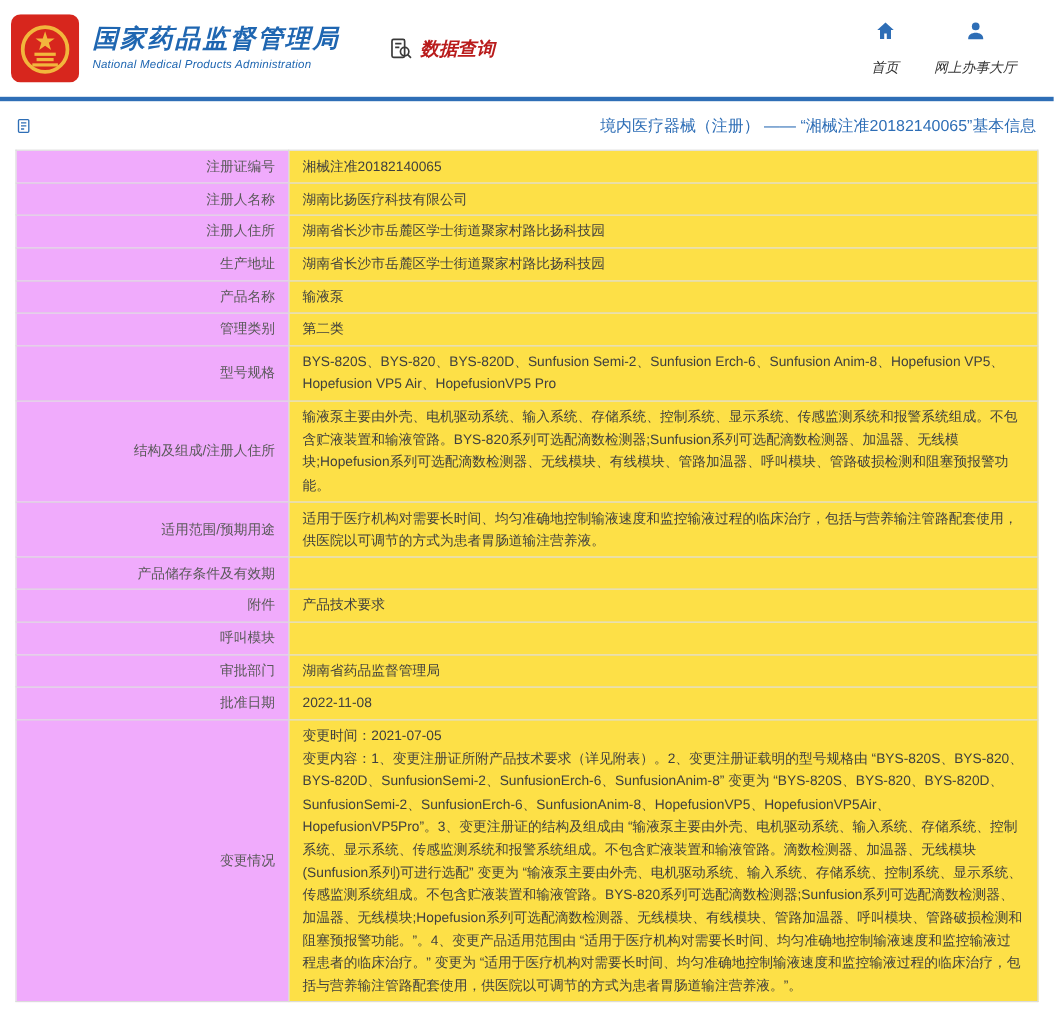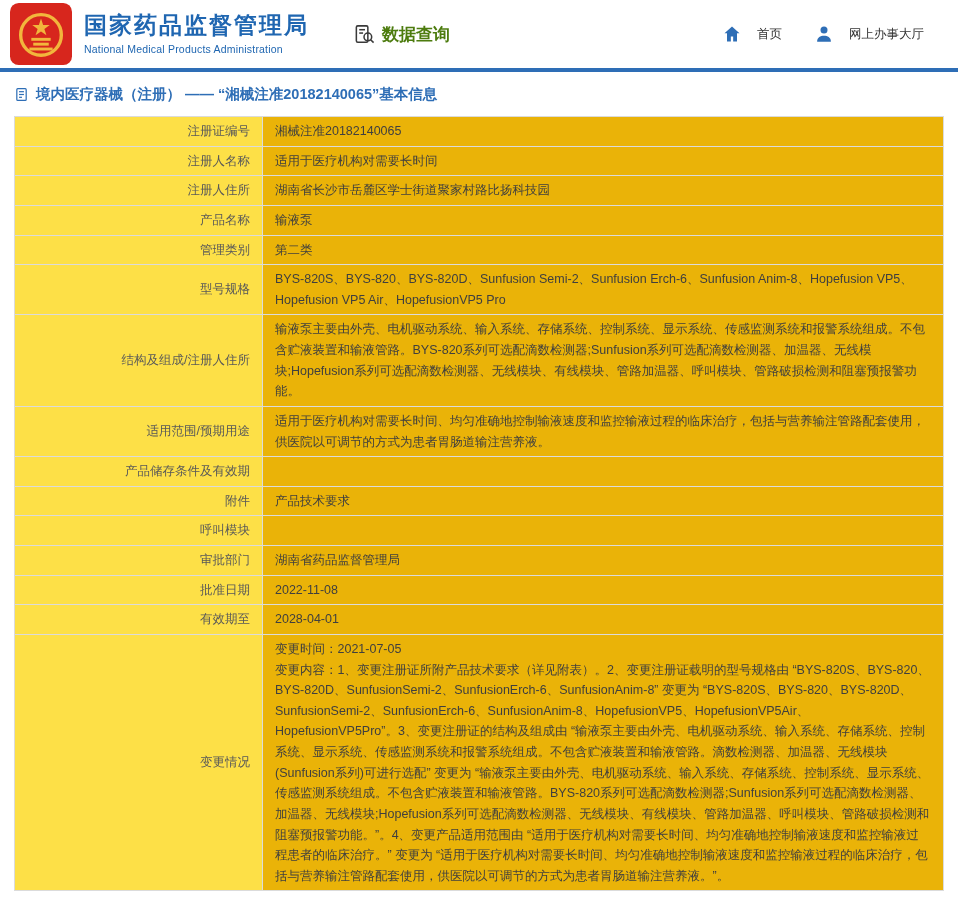--- a/index.html
+++ b/index.html
@@ -8,23 +8,24 @@
     width: 958px;
     background: #ffffff;
     font-family: "Liberation Sans", "DejaVu Sans", sans-serif;
     color: #3f3f3f;
   }
 
   
   .header {
     display: flex;
     align-items: center;
-    height: 68px;
+    height: 88px;
     padding: 0 18px 0 10px;
     background: #ffffff;
+    font-style: italic;
   }
   .logo { flex: 0 0 auto; }
   .logo svg { width: 62px; height: 62px; display: block; }
   .site-title { margin-left: 12px; }
   .site-name {
     color: #1f66b1;
     font-size: 23px;
     font-weight: 700;
     letter-spacing: 2px;
     line-height: 1.1;
@@ -35,51 +36,52 @@
     margin-top: 4px;
     letter-spacing: 0.2px;
   }
   .section-title {
     display: flex;
     align-items: center;
     gap: 6px;
     margin-left: 44px;
     font-size: 17px;
     font-weight: 600;
-    color: #4d7c0f;
+    color: #b91c1c;
     cursor: pointer;
   }
   .section-title svg { width: 23px; height: 23px; }
   .header-nav {
     margin-left: auto;
     display: flex;
     gap: 32px;
     padding-right: 16px;
   }
   .nav-item {
     display: flex;
-    flex-direction: row;
+    flex-direction: column;
     align-items: center;
     gap: 15px;
     font-size: 12.5px;
     color: #333333;
     cursor: pointer;
   }
   .nav-item svg { width: 20px; height: 20px; }
   .header-rule { height: 4px; background: #2e6eb6; }
 
   
   .page-title-row {
     display: flex;
     align-items: center;
     gap: 7px;
     padding: 13px 16px 10px 14px;
     color: #2e6eb6;
     font-size: 14.5px;
-    font-weight: 700;
+    font-weight: 400;
+    justify-content: space-between;
   }
   .page-title-row svg { width: 15px; height: 15px; flex: 0 0 auto; }
 
   
   table.info-table {
     border-collapse: collapse;
     width: 930px;
     margin: 2px 14px 12px 14px;
     table-layout: fixed;
   }
@@ -88,26 +90,26 @@
     border: 1px solid #dbdbdb;
     padding: 4px 12px;
     font-size: 12.5px;
     line-height: 1.65;
     color: #3f3f3f;
     word-break: break-word;
     vertical-align: middle;
   }
   .info-table td.label {
     width: 248px;
-    background: #fde047;
+    background: #f0abfc;
     text-align: right;
     color: #595959;
   }
   .info-table td.value {
-    background: #eab308;
+    background: #fde047;
     text-align: left;
     white-space: pre-line;
   }
 </style>
 </head>
 <body>
 
 <div class="header">
   <div class="logo">
     <svg viewBox="0 0 64 64" aria-hidden="true">
@@ -163,28 +165,32 @@
 
 <table class="info-table">
   <tbody>
   <tr>
     <td class="label">注册证编号</td>
     <td class="value">湘械注准20182140065</td>
   </tr>
 
   <tr>
     <td class="label">注册人名称</td>
-    <td class="value">适用于医疗机构对需要长时间</td>
+    <td class="value">湖南比扬医疗科技有限公司</td>
   </tr>
 
   <tr>
     <td class="label">注册人住所</td>
     <td class="value">湖南省长沙市岳麓区学士街道聚家村路比扬科技园</td>
   </tr>
 
+  <tr>
+    <td class="label">生产地址</td>
+    <td class="value">湖南省长沙市岳麓区学士街道聚家村路比扬科技园</td>
+  </tr>
 
   <tr>
     <td class="label">产品名称</td>
     <td class="value">输液泵</td>
   </tr>
 
   <tr>
     <td class="label">管理类别</td>
     <td class="value">第二类</td>
   </tr>
@@ -224,24 +230,20 @@
     <td class="label">审批部门</td>
     <td class="value">湖南省药品监督管理局</td>
   </tr>
 
   <tr>
     <td class="label">批准日期</td>
     <td class="value">2022-11-08</td>
   </tr>
 
 
-  <tr>
-    <td class="label">有效期至</td>
-    <td class="value">2028-04-01</td>
-  </tr>
 
   <tr>
     <td class="label">变更情况</td>
     <td class="value">变更时间：2021-07-05
 变更内容：1、变更注册证所附产品技术要求（详见附表）。2、变更注册证载明的型号规格由 “BYS-820S、BYS-820、BYS-820D、SunfusionSemi-2、SunfusionErch-6、SunfusionAnim-8” 变更为 “BYS-820S、BYS-820、BYS-820D、SunfusionSemi-2、SunfusionErch-6、SunfusionAnim-8、HopefusionVP5、HopefusionVP5Air、HopefusionVP5Pro”。3、变更注册证的结构及组成由 “输液泵主要由外壳、电机驱动系统、输入系统、存储系统、控制系统、显示系统、传感监测系统和报警系统组成。不包含贮液装置和输液管路。滴数检测器、加温器、无线模块(Sunfusion系列)可进行选配” 变更为 “输液泵主要由外壳、电机驱动系统、输入系统、存储系统、控制系统、显示系统、传感监测系统组成。不包含贮液装置和输液管路。BYS-820系列可选配滴数检测器;Sunfusion系列可选配滴数检测器、加温器、无线模块;Hopefusion系列可选配滴数检测器、无线模块、有线模块、管路加温器、呼叫模块、管路破损检测和阻塞预报警功能。”。4、变更产品适用范围由 “适用于医疗机构对需要长时间、均匀准确地控制输液速度和监控输液过程患者的临床治疗。” 变更为 “适用于医疗机构对需要长时间、均匀准确地控制输液速度和监控输液过程的临床治疗，包括与营养输注管路配套使用，供医院以可调节的方式为患者胃肠道输注营养液。”。</td>
   </tr>
 
 </tbody>
 </table>
 

